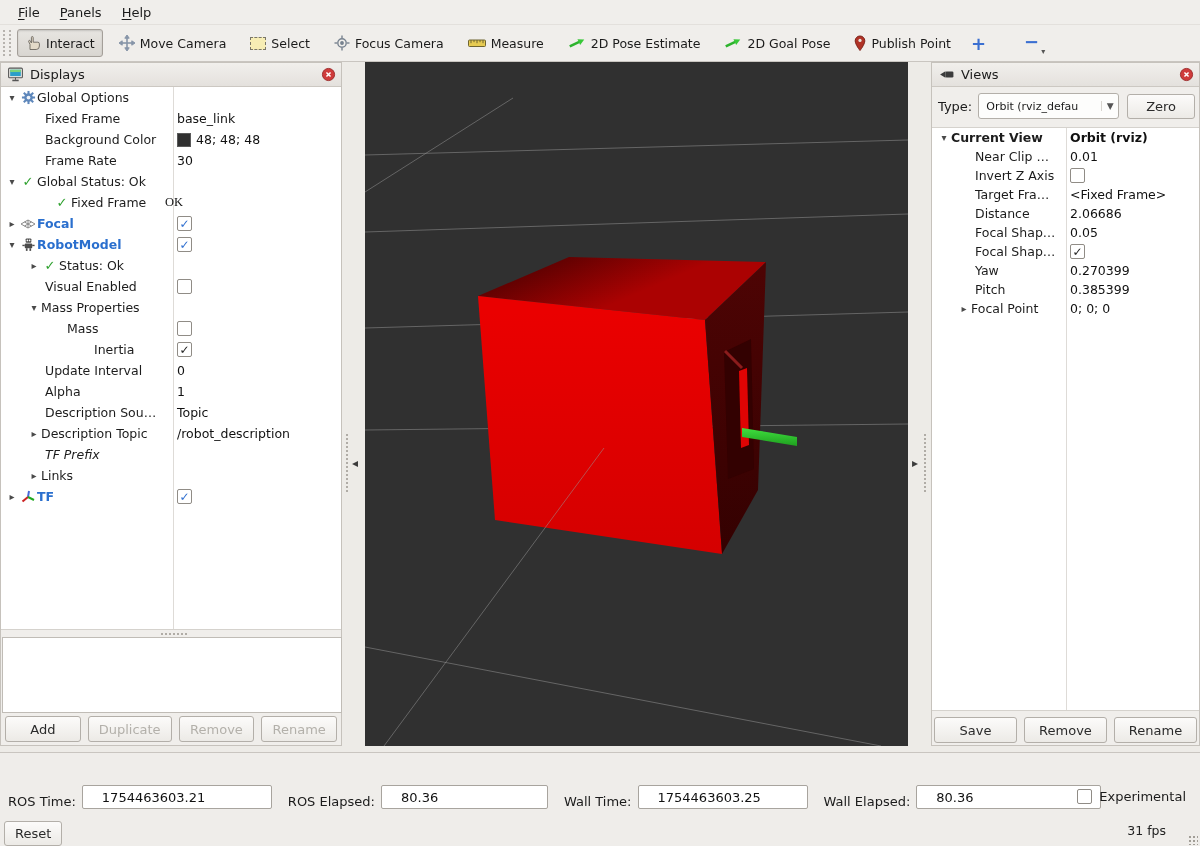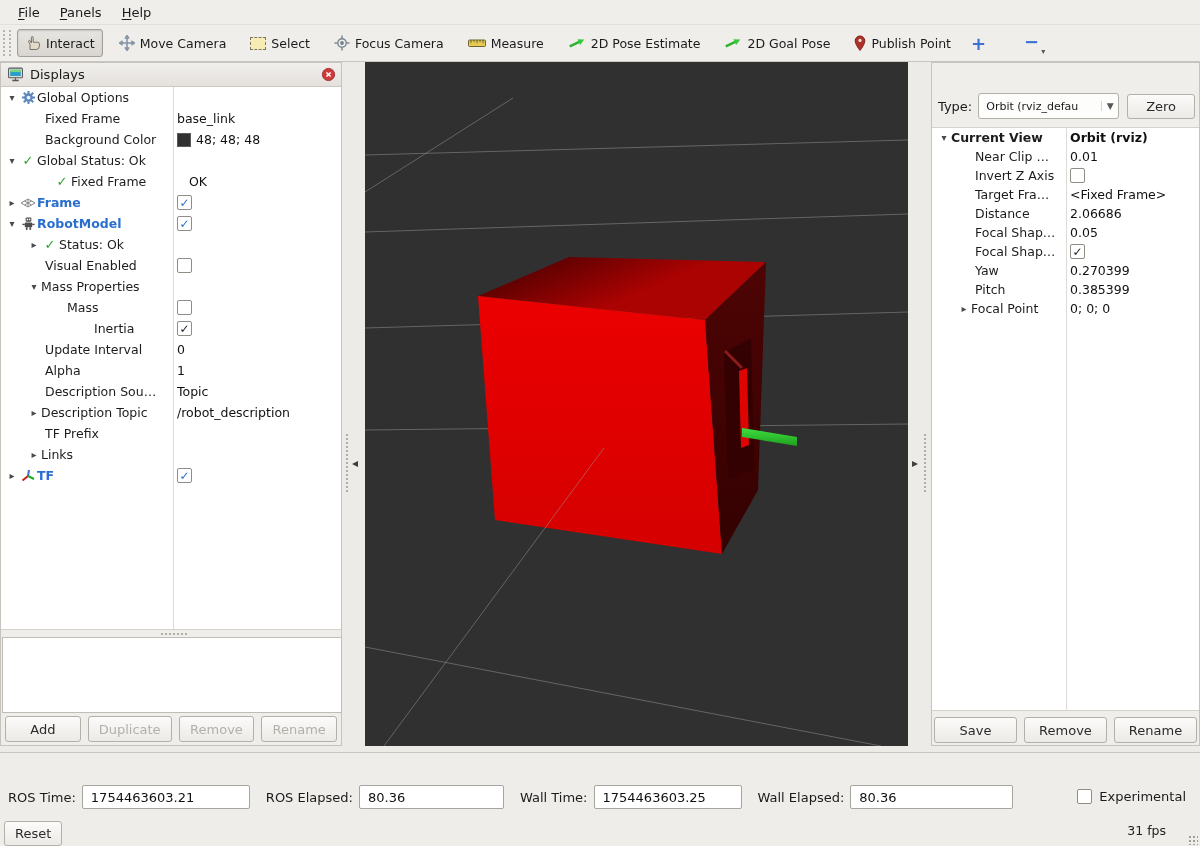--- a/index.html
+++ b/index.html
@@ -58,23 +58,23 @@
   #type-row{position:absolute;display:flex;align-items:center;font-size:13px;}
   .dropdown{display:flex;align-items:center;border:1px solid #b3afa9;border-radius:3px;background:#fdfdfc;height:24px;}
   .dropdown .dtext{padding:0 4px 0 7px;font-size:11px;white-space:nowrap;overflow:hidden;}
   .dropdown .dcaret{width:16px;text-align:center;color:#555;font-size:9px;border-left:1px solid #d8d5d0;}
   
   #time-panel{position:absolute;left:0;top:752px;width:1200px;height:94px;background:#efedea;border-top:1px solid #c9c5c0;}
   #time-header{height:24px;background:linear-gradient(#bbb9b6,#aeacaa);border-bottom:1px solid #98958f;
                display:flex;align-items:center;padding:0 6px;font-size:13px;}
   #time-header .title{flex:1;margin-left:8px;}
   #time-fields{position:absolute;top:32px;left:8px;right:8px;display:flex;align-items:center;font-size:13px;}
-  .tfield{display:flex;align-items:center;margin-right:16px;}
+  .tfield{display:flex;align-items:flex-end;margin-right:16px;}
   .tfield label{margin-right:6px;white-space:nowrap;}
-  .tfield input{height:22px;border:1px solid #a8a49e;border-radius:2px;font-family:inherit;font-size:13px;padding:0 8px;color:#111;background:#fff;}
+  .tfield input{height:22px;border:1px solid #a8a49e;border-radius:2px;font-family:inherit;font-size:13px;padding:0 19px;color:#111;background:#fff;}
   #experimental{position:absolute;right:14px;top:36px;display:flex;align-items:center;gap:7px;font-size:13px;}
   #reset-btn{position:absolute;left:4px;top:68px;height:25px;}
   #fps{position:absolute;right:34px;top:70px;font-size:12.5px;color:#222;}
   #corner-grip{position:absolute;right:2px;bottom:2px;width:10px;height:10px;
                background-image:radial-gradient(#a19d96 1px,transparent 1.2px);background-size:4px 4px;}
 </style>
 </head>
 <body>
 
 <div id="menubar">
@@ -224,47 +224,54 @@
       </div>
       <div class="trow" style="height: 21px;">
         <span style="width: 44px; flex: 0 0 auto;"></span>
         <span class="lbl">Background Color</span>
         <span class="val" style="left: 176px;">
           <span class="swatch" style="background: rgb(48, 48, 48);"></span>
           <span>48; 48; 48</span>
         </span>
       </div>
       <div class="trow" style="height: 21px;">
+        <span style="width: 44px; flex: 0 0 auto;"></span>
+        <span class="lbl">Frame Rate</span>
+        <span class="val" style="left: 176px;">
+          <span>30</span>
+        </span>
+      </div>
+      <div class="trow" style="height: 21px;">
         <span style="width: 4px; flex: 0 0 auto;"></span>
         <span class="exp">▾</span>
         <span class="ticon">
           <span style="color:#2ea12e;font-weight:bold;font-size:13px;">✓</span>
         </span>
         <span class="lbl">Global Status: Ok</span>
       </div>
       <div class="trow" style="height: 21px;">
         <span style="width: 52px; flex: 0 0 auto;"></span>
         <span class="ticon">
           <span style="color:#2ea12e;font-weight:bold;font-size:13px;">✓</span>
         </span>
         <span class="lbl">Fixed Frame</span>
-        <span class="val" style="left: 188px;">
+        <span class="val" style="left: 164px; font-family: Liberation Serif, serif;">
           <span>OK</span>
         </span>
       </div>
       <div class="trow" style="height: 21px;">
         <span style="width: 4px; flex: 0 0 auto;"></span>
         <span class="exp">▸</span>
         <span class="ticon">
           <svg width="16" height="16" viewBox="0 0 16 16" fill="none" stroke="#8a8a8a" stroke-width="1">
             <path d="M1 8 L8 4 L15 8 L8 12 Z"></path>
             <path d="M4.5 6 L11.5 10 M11.5 6 L4.5 10 M8 4 V12"></path>
           </svg>
         </span>
-        <span class="lbl blue">Frame</span>
+        <span class="lbl blue">Focal</span>
         <span class="val" style="left: 176px;">
           <span class="cb blue">✓</span>
         </span>
       </div>
       <div class="trow" style="height: 21px;">
         <span style="width: 4px; flex: 0 0 auto;"></span>
         <span class="exp">▾</span>
         <span class="ticon">
           <svg width="15" height="15" viewBox="0 0 16 16">
             <rect x="5" y="1.5" width="6" height="4.5" rx="1" fill="#4c4c4c"></rect>
@@ -338,21 +345,21 @@
         </span>
       </div>
       <div class="trow" style="height: 21px;">
         <span style="width: 26px; flex: 0 0 auto;"></span>
         <span class="exp">▸</span>
         <span class="lbl">Description Topic</span>
         <span class="val" style="left: 176px;">
           <span>/robot_description</span>
         </span>
       </div>
-      <div class="trow" style="height: 21px;">
+      <div class="trow" style="height: 21px; font-style: italic;">
         <span style="width: 44px; flex: 0 0 auto;"></span>
         <span class="lbl">TF Prefix</span>
       </div>
       <div class="trow" style="height: 21px;">
         <span style="width: 26px; flex: 0 0 auto;"></span>
         <span class="exp">▸</span>
         <span class="lbl">Links</span>
       </div>
       <div class="trow" style="height: 21px;">
         <span style="width: 4px; flex: 0 0 auto;"></span>
@@ -425,20 +432,35 @@
       <polygon points="359,290 386,277 389,407 363,417" fill="#330101"></polygon>
       <line x1="360" y1="289" x2="377" y2="306" stroke="#8b1c1c" stroke-width="3"></line>
       <polygon points="374,309 382,306 384,383 376,386" fill="#df0404"></polygon>
     </g>
     <polygon points="377,366 432,375 432,384 377,375" fill="url(#gStick)"></polygon>
     <line x1="239" y1="386" x2="19" y2="684" stroke="#9a9a9a" stroke-opacity="0.5" stroke-width="1"></line>
   </svg>
 </div>
 
 <div class="panel" id="views-panel" style="left:931px;top:62px;width:269px;height:684px;">
+  <div class="panel-header">
+    <span class="ticon" id="icon-views">
+        <svg width="17" height="17" viewBox="0 0 16 16" fill="#3c3c3c">
+          <polygon points="2,8 7,5 7,11"></polygon>
+          <rect x="7" y="5.2" width="7.5" height="5.6" rx="1.2"></rect>
+        </svg>
+      </span>
+    <span class="title">Views</span>
+    <span class="close-btn" id="close-views">
+        <svg width="15" height="15" viewBox="0 0 16 16">
+          <circle cx="8" cy="8" r="6.5" fill="#cf3b3b" stroke="#9c2b2b"></circle>
+          <path d="M5.8 5.8 L10.2 10.2 M10.2 5.8 L5.8 10.2" stroke="#fff" stroke-width="1.6"></path>
+        </svg>
+      </span>
+  </div>
   <div id="type-row" style="left:6px;top:30px;right:4px;">
     <span style="margin-right:6px;">Type:</span>
     <span class="dropdown" style="width:139px;">
       <span class="dtext" style="flex:1;">Orbit (rviz_defau</span>
       <span class="dcaret">▼</span>
     </span>
     <button class="btn" style="margin-left:8px;flex:1;height:25px;">Zero</button>
   </div>
   <div class="tree" id="views-tree" style="top:64px;height:582px;border-top:1px solid #d5d2cd;">
     <div class="colsep" style="left:134px;"></div>

